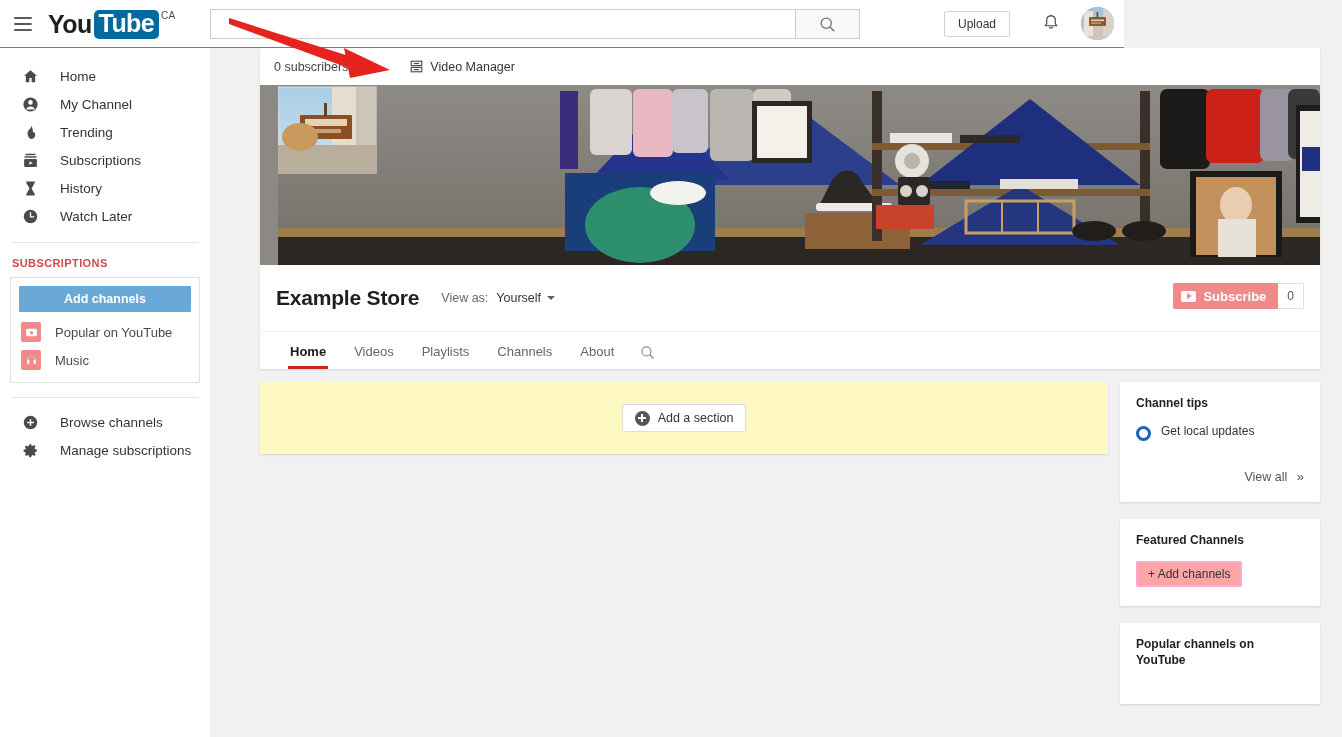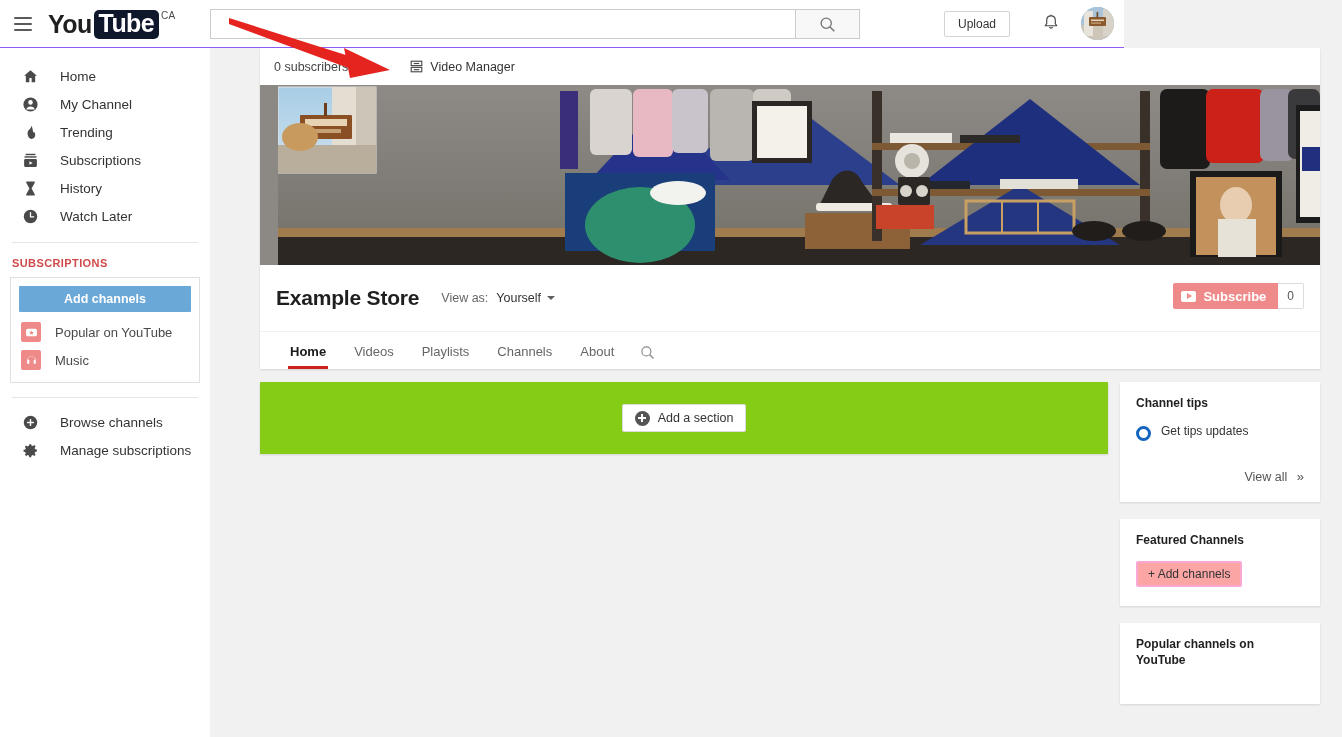--- a/index.html
+++ b/index.html
@@ -31,21 +31,21 @@
   .logo {
     position: absolute; left: 48px; top: 9px;
     height: 30px; display: flex; align-items: center; cursor: pointer;
   }
   .logo .you {
     font-size: 25px; font-weight: bold; color: #1f1f1f;
     letter-spacing: -0.6px; line-height: 1;
     font-family: "Liberation Sans", sans-serif;
   }
   .logo .tube {
-    background: #0f172a; color: #fff;
+    background: #0369a1; color: #fff;
     font-size: 25px; font-weight: bold; letter-spacing: -0.6px;
     padding: 0px 5px 2px 5px; margin-left: 2px;
     border-radius: 5px; line-height: 1.08;
   }
   .logo .cc {
     font-size: 10px; color: #4a4a4a; margin-left: 2px;
     align-self: flex-start; margin-top: 1px; letter-spacing: 0.3px;
   }
   .searchwrap {
     position: absolute; left: 210px; top: 9px;
@@ -214,21 +214,21 @@
     content: ""; position: absolute; left: 12px; right: 12px; bottom: 0;
     height: 3px; background: #cd201f;
   }
   .tab-search {
     padding: 0 12px 9px 12px; cursor: pointer; display: flex; align-items: flex-end;
   }
 
   
   .content-card {
     position: absolute; top: 334px; left: 50px;
-    width: 848px; height: 72px; background: #84cc16;
+    width: 848px; height: 72px; background: #fef9c3;
     box-shadow: 0 1px 2px rgba(0,0,0,0.12);
     display: flex; align-items: center; justify-content: center;
   }
   .add-section-btn {
     border: 1px solid #dcdcdc; background: #fff;
     height: 28px; padding: 0 12px; display: flex; align-items: center;
     font-size: 12.5px; color: #333; cursor: pointer; border-radius: 2px;
     font-family: "Liberation Sans", sans-serif;
   }
   .plus-circle {
@@ -596,21 +596,21 @@
       <span>Add a section</span>
     </div>
   </div>
 
   <div class="rail">
 
     <div class="rail-card" style="height:120px;">
       <div class="rail-title">Channel tips</div>
       <div class="tip-row">
         <span class="tip-ring"></span>
-        <span class="tip-lbl">Get tips updates</span>
+        <span class="tip-lbl">Get local updates</span>
       </div>
       <div class="viewall">
         <span>View all</span>
         <span class="chev">»</span>
       </div>
     </div>
 
     <div class="rail-card" style="height:87px;">
       <div class="rail-title">Featured Channels</div>
       <div class="addchan-sm">+ Add channels</div>

